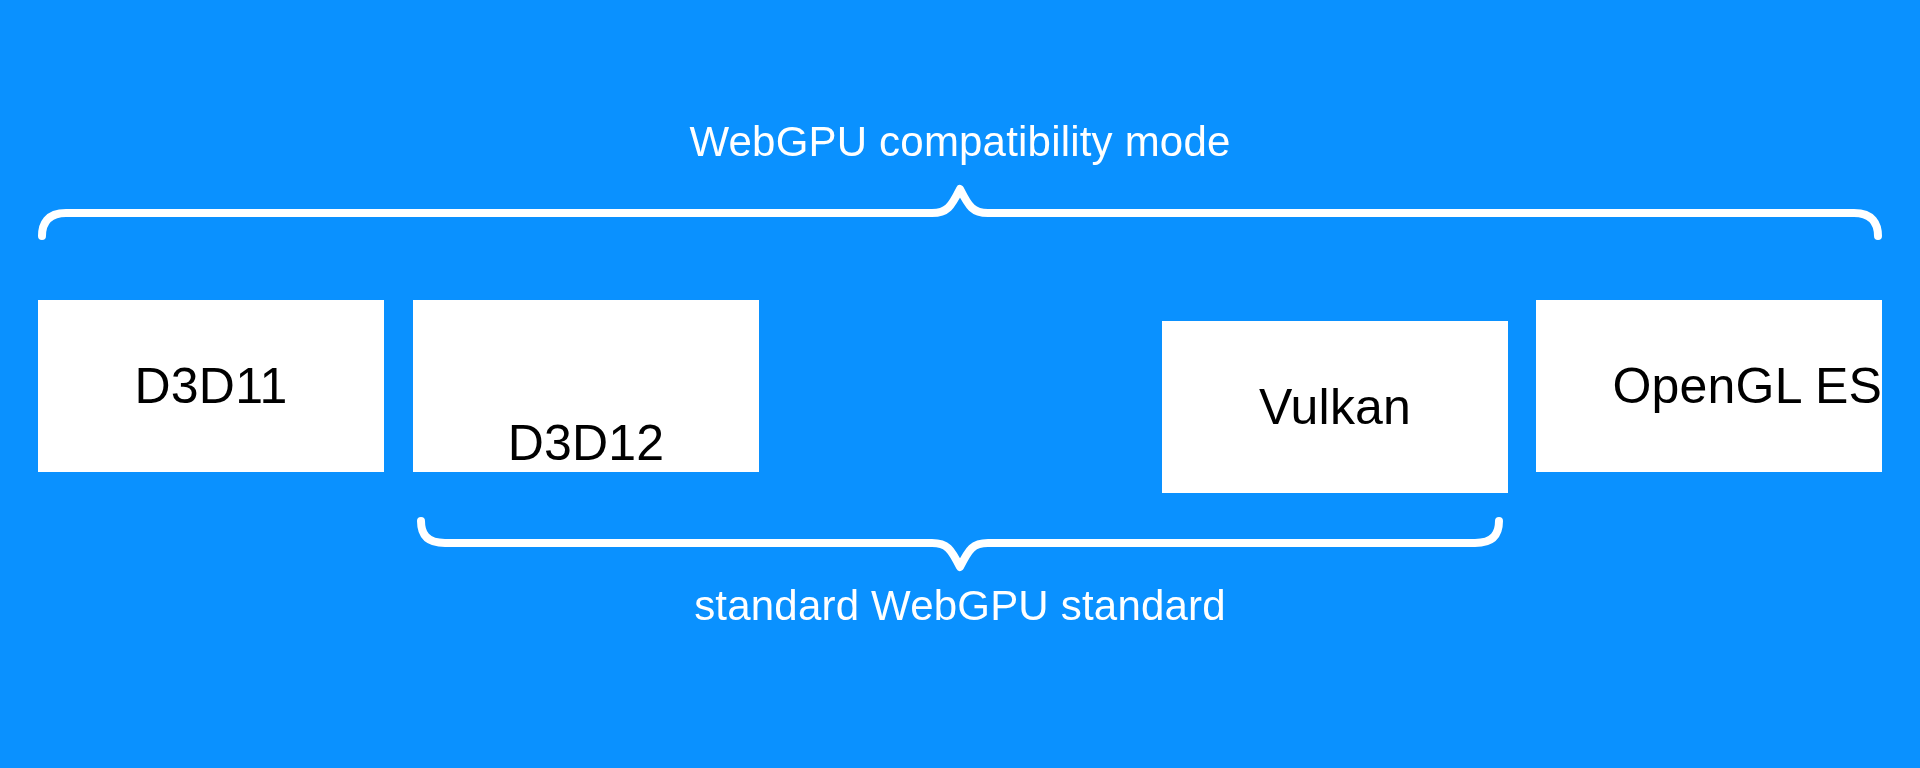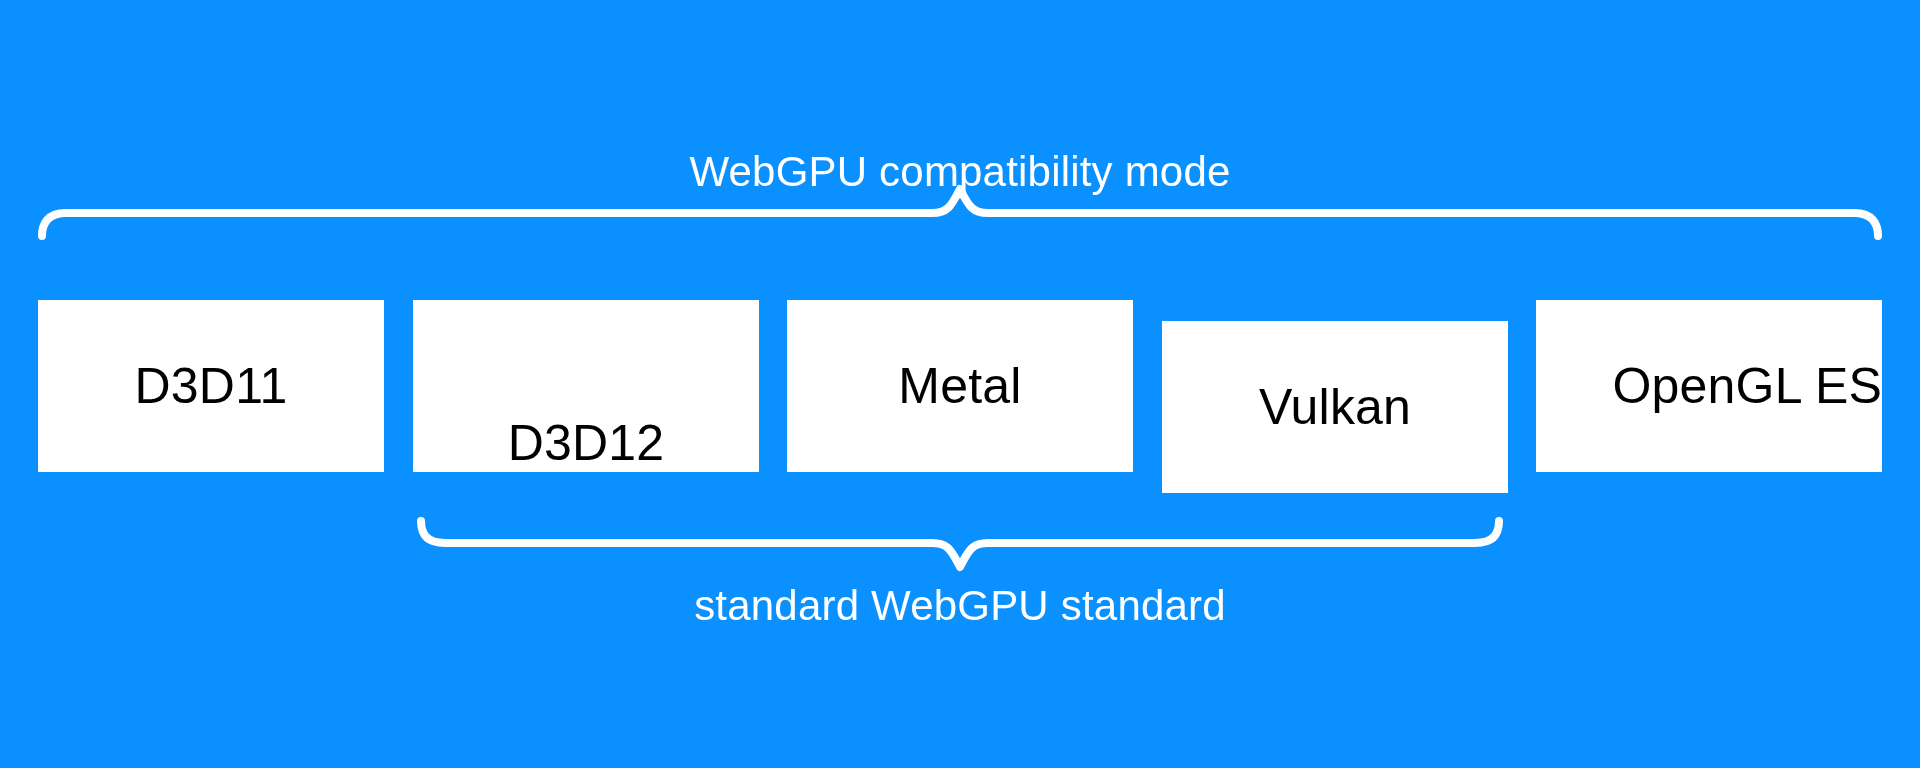--- a/index.html
+++ b/index.html
@@ -18,21 +18,20 @@
     position: absolute;
     top: 120px;
     left: 0;
     width: 100%;
     text-align: center;
     font-size: 42px;
     line-height: 44px;
     font-weight: 400;
     color: var(--label, #ffffff);
     letter-spacing: 0.2px;
-    margin-top: 30px;
   }
 
   .braces-svg {
     position: absolute;
     left: 0;
     top: 0;
     width: 1920px;
     height: 768px;
   }
 
@@ -99,23 +98,20 @@
              L 1475 543
              C 1494 543, 1499 533, 1499 521"></path>
   </svg>
 
   <div class="api-box pos-0">
     <span>D3D11</span>
   </div>
   <div class="api-box pos-1">
     <span>D3D12</span>
   </div>
-  <div class="api-box pos-2">
-    <span>Metal</span>
-  </div>
   <div class="api-box pos-3">
     <span>Vulkan</span>
   </div>
   <div class="api-box pos-4">
     <span>OpenGL ES</span>
   </div>
 
   <div class="bottom-caption">standard WebGPU standard</div>
 
 </div>

